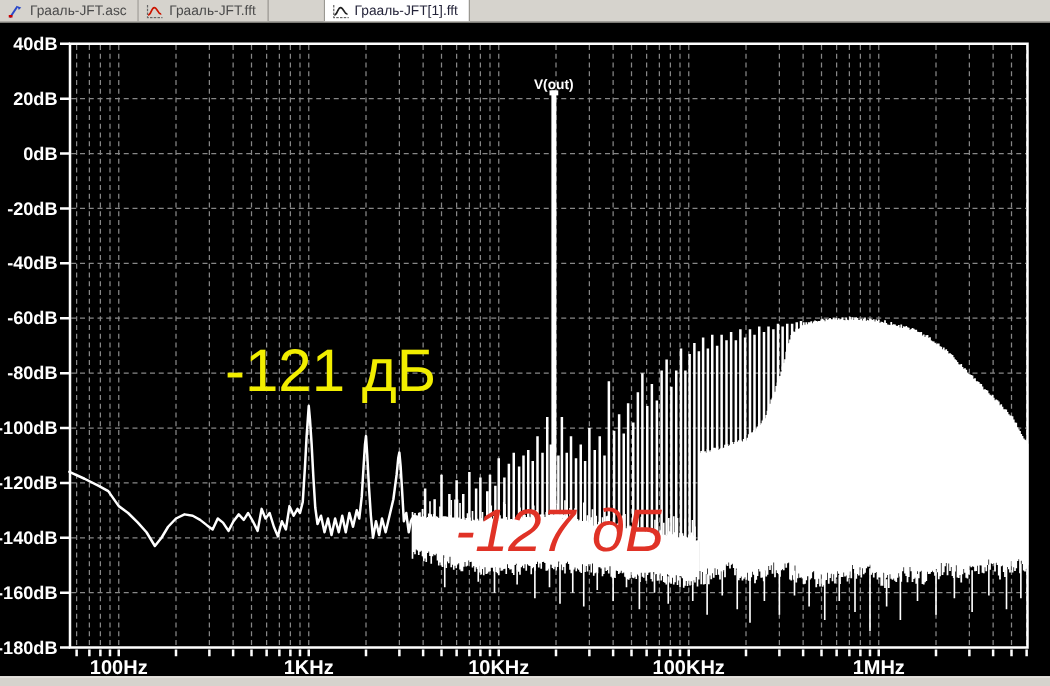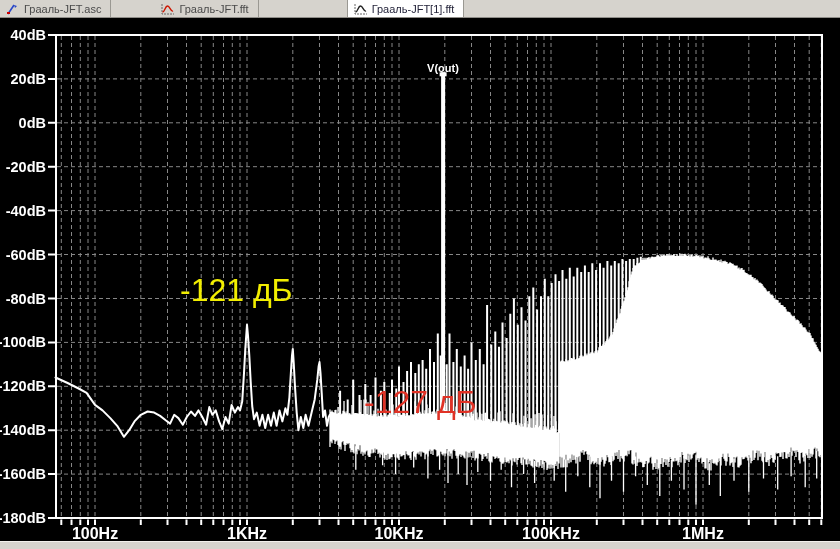--- a/index.html
+++ b/index.html
@@ -1,33 +1,33 @@
 <!DOCTYPE html>
 <html><head>
 <meta charset="utf-8">
 <style>
   html,body{margin:0;padding:0;background:#000;}
   .screen{position:relative;width:840px;height:549px;overflow:hidden;background:#000;
           font-family:"Liberation Sans",sans-serif;}
   
   .tabbar{position:absolute;left:0;top:0;width:840px;height:18px;background:#d6d3cd;
-          display:flex;align-items:flex-end;border-bottom:1px solid #8f8d88;box-sizing:border-box;gap:44px;}
+          display:flex;align-items:flex-end;border-bottom:1px solid #8f8d88;box-sizing:border-box;}
   .tab{height:17px;display:flex;align-items:center;gap:4px;padding:0 9px 0 6px;
        border-right:1px solid #9a9892;font-size:11px;color:#4a4a4a;white-space:nowrap;
        cursor:default;background:#d6d3cd;}
   .tab.active{background:#ffffff;color:#24243a;border-left:1px solid #9a9892;margin-left:44px;}
   .tab .ticon{width:14px;height:12px;display:inline-block;flex:0 0 auto;}
   
   svg.plot{position:absolute;left:0;top:18px;}
   .trace-title{position:absolute;left:398px;top:20px;width:90px;text-align:center;
                color:#ffffff;font-weight:bold;font-size:11px;font-family:"Liberation Sans",sans-serif;margin-top:42px;}
-  .annot{position:absolute;font-family:"Liberation Sans",sans-serif;font-size:32px;
+  .annot{position:absolute;font-family:"Liberation Sans",sans-serif;font-size:48px;
          line-height:1;letter-spacing:0px;}
   .annot.yellow{left:180px;top:274px;}
-  .annot.red{left:364px;top:386px;}
+  .annot.red{left:364px;top:402px;font-style:italic;}
   
   .statusbar{position:absolute;left:0;top:541px;width:840px;height:8px;background:#d6d3cd;
              border-top:1px solid #f2f0ec;box-sizing:border-box;}
 </style>
 </head>
 <body>
 
 <div class="screen">
   <div class="tabbar" id="tabbar">
       <div class="tab">

